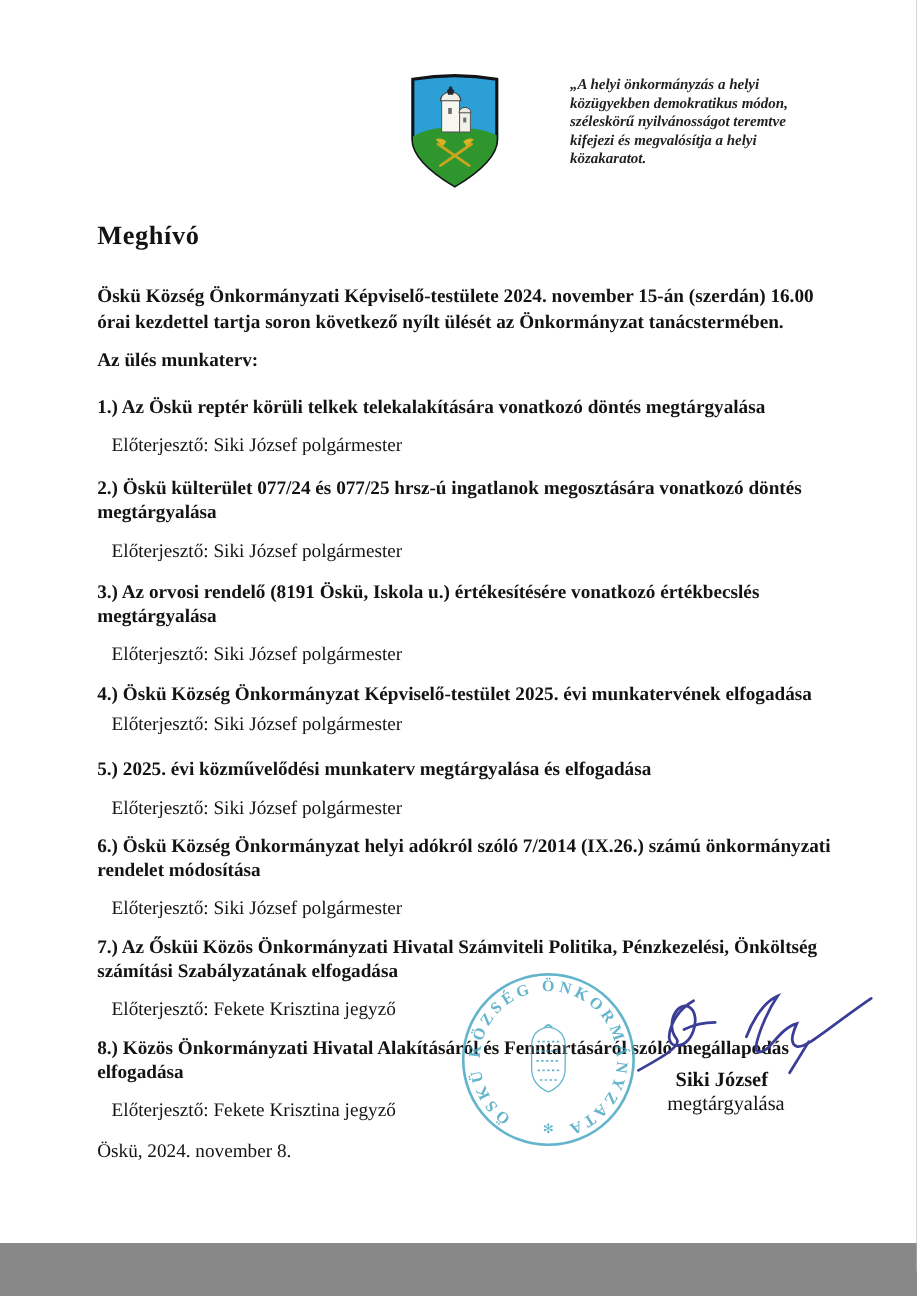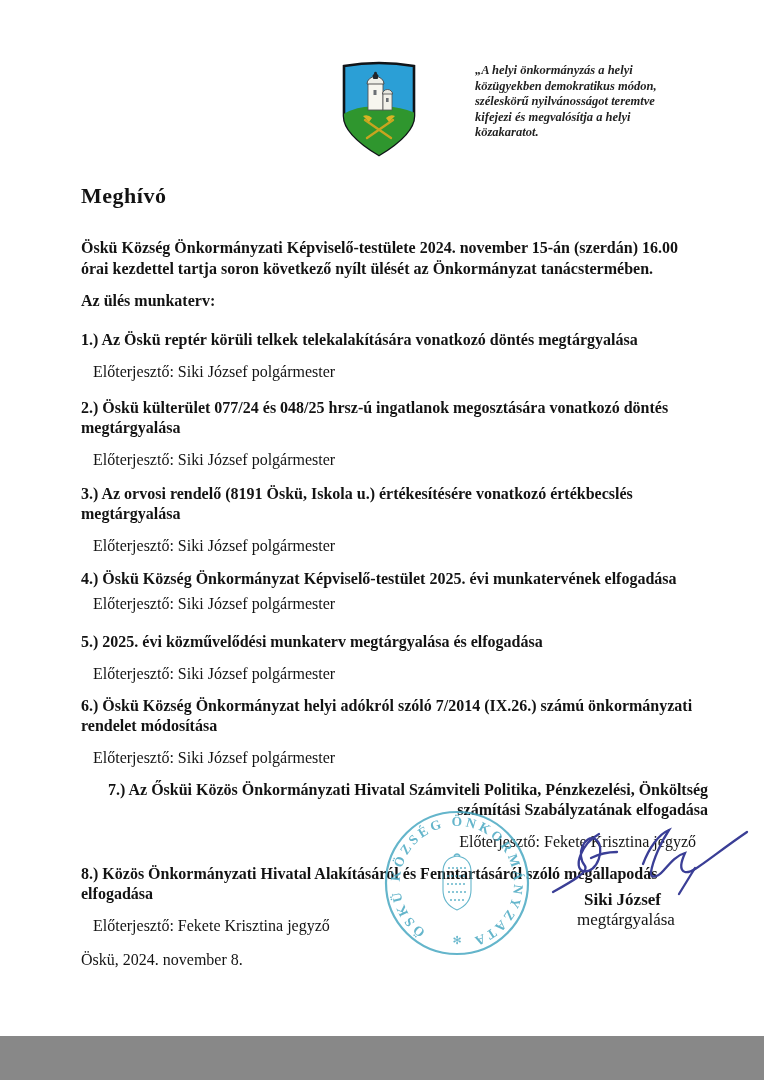--- a/index.html
+++ b/index.html
@@ -31,26 +31,26 @@
   .item{font-size:16px;line-height:20px;}
   .item .ititle{font-weight:bold;margin:0;}
   .item .presenter{font-weight:normal;margin:12px;}
   .agenda .item:nth-child(1){margin-top:19px;}
   .agenda .item:nth-child(2){margin-top:16px;}
   .agenda .item:nth-child(3){margin-top:14px;}
   .agenda .item:nth-child(4){margin-top:13px;}
   .agenda .item:nth-child(4) .presenter{margin-top:5px;}
   .agenda .item:nth-child(5){margin-top:18px;}
   .agenda .item:nth-child(6){margin-top:7px;}
-  .agenda .item:nth-child(7){margin-top:4px;text-align:right;}
+  .agenda .item:nth-child(7){margin-top:4px;}
   .agenda .item:nth-child(8){margin-top:6px;}
   .dateline{margin:14px 0 0 0;font-size:16px;line-height:20px;}
   
   .stamp{position:absolute;left:382px;top:808px;width:150px;height:150px;opacity:.85;}
-  .sig-block{position:absolute;left:526px;top:824px;width:215px;padding-left:21px;}
+  .sig-block{position:absolute;left:526px;top:824px;width:215px;}
   .sig-svg{display:block;width:210px;height:72px;}
   .sig-name{font-size:17px;font-weight:bold;margin:-6px 0 0 37px;line-height:20px;}
   .sig-role{font-size:17px;margin:0 0 0 30px;line-height:20px;}
 </style>
 </head>
 <body>
 
 <div class="page">
 
   <svg class="crest" viewBox="0 0 84 100" aria-hidden="true">
@@ -95,21 +95,21 @@
     <p class="intro">Öskü Község Önkormányzati Képviselő-testülete 2024. november 15-án (szerdán) 16.00 órai kezdettel tartja soron következő nyílt ülését az Önkormányzat tanácstermében.</p>
 
     <p class="agenda-heading">Az ülés munkaterv:</p>
 
     <div class="agenda">
       <div class="item">
         <p class="ititle">1.) Az Öskü reptér körüli telkek telekalakítására vonatkozó döntés megtárgyalása</p>
         <p class="presenter">Előterjesztő: Siki József polgármester</p>
       </div>
       <div class="item">
-        <p class="ititle">2.) Öskü külterület 077/24 és 048/25 hrsz-ú ingatlanok megosztására vonatkozó döntés megtárgyalása</p>
+        <p class="ititle">2.) Öskü külterület 077/24 és 077/25 hrsz-ú ingatlanok megosztására vonatkozó döntés megtárgyalása</p>
         <p class="presenter">Előterjesztő: Siki József polgármester</p>
       </div>
       <div class="item">
         <p class="ititle">3.) Az orvosi rendelő (8191 Öskü, Iskola u.) értékesítésére vonatkozó értékbecslés megtárgyalása</p>
         <p class="presenter">Előterjesztő: Siki József polgármester</p>
       </div>
       <div class="item">
         <p class="ititle">4.) Öskü Község Önkormányzat Képviselő-testület 2025. évi munkatervének elfogadása</p>
         <p class="presenter">Előterjesztő: Siki József polgármester</p>
       </div>

